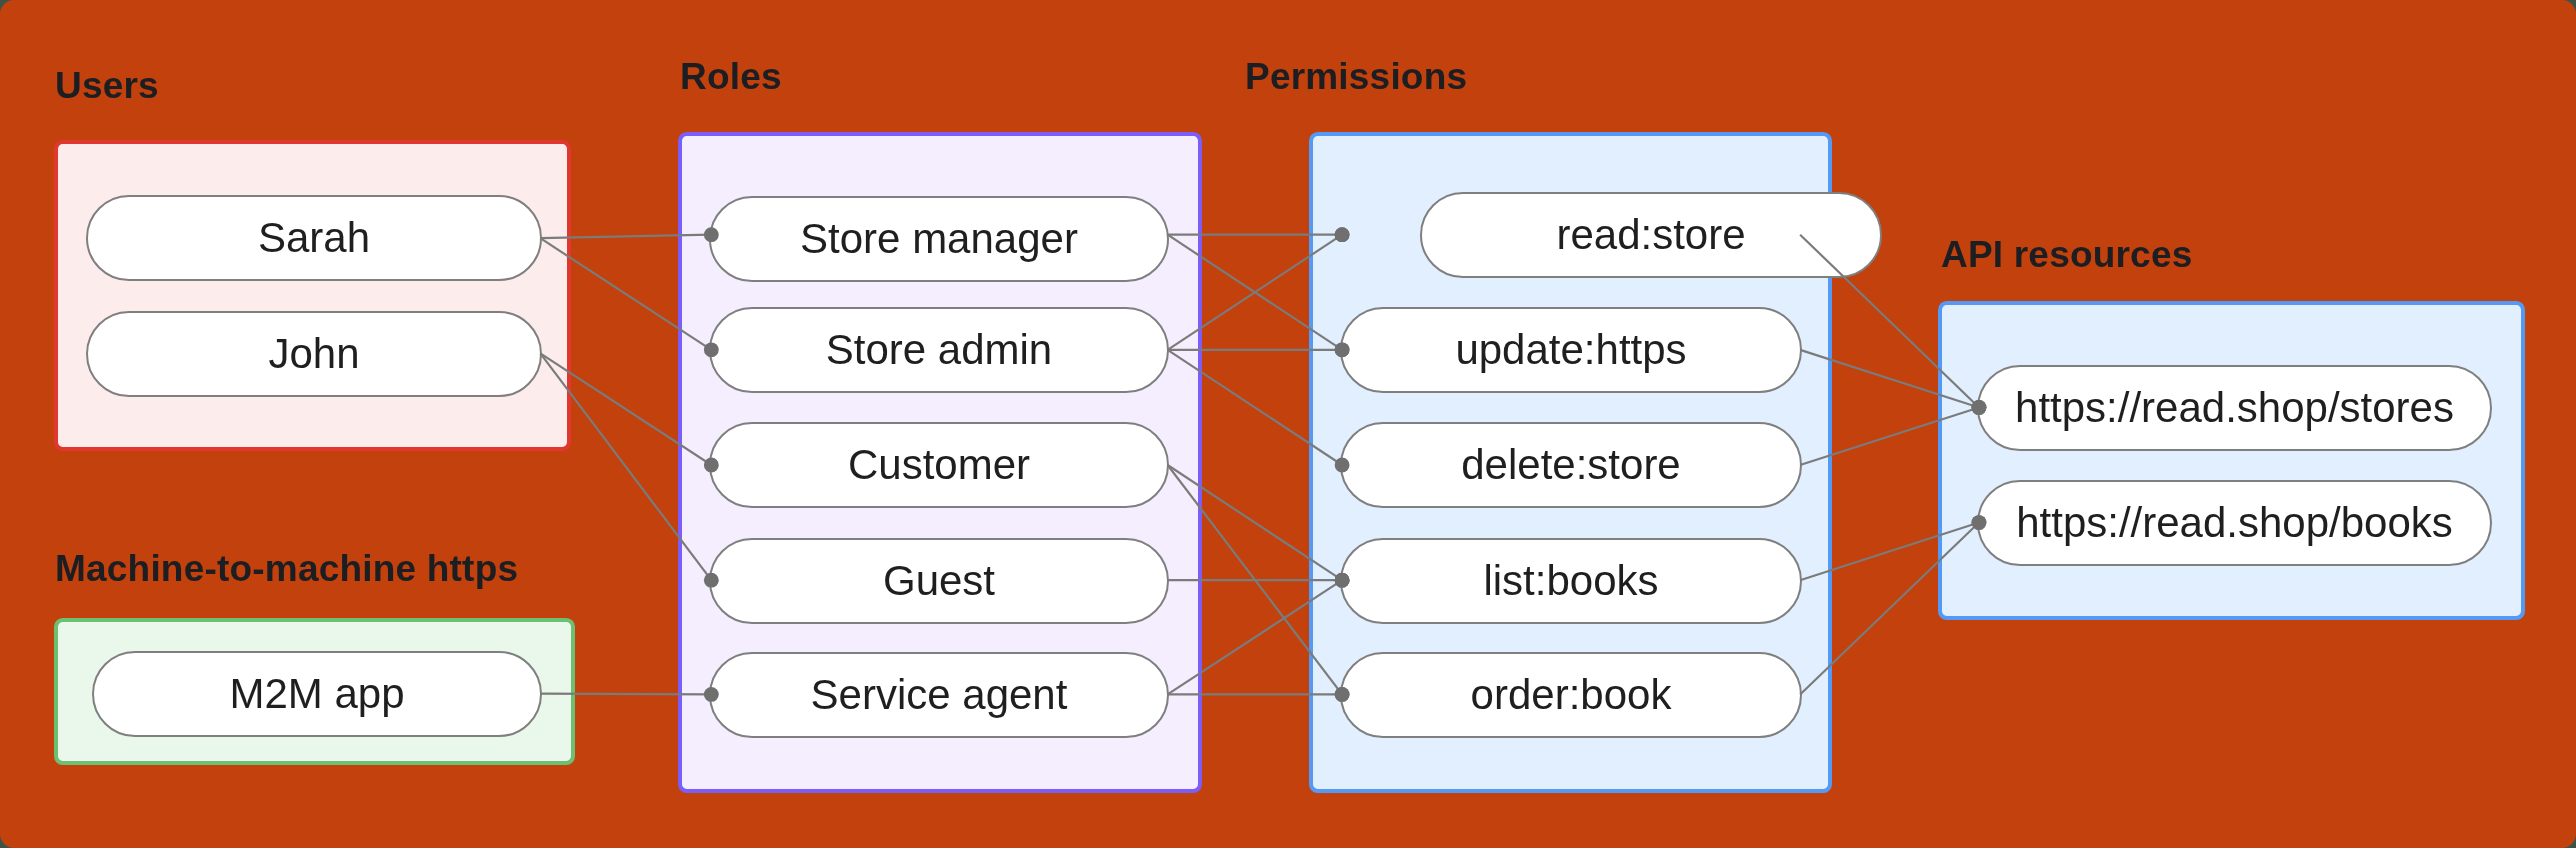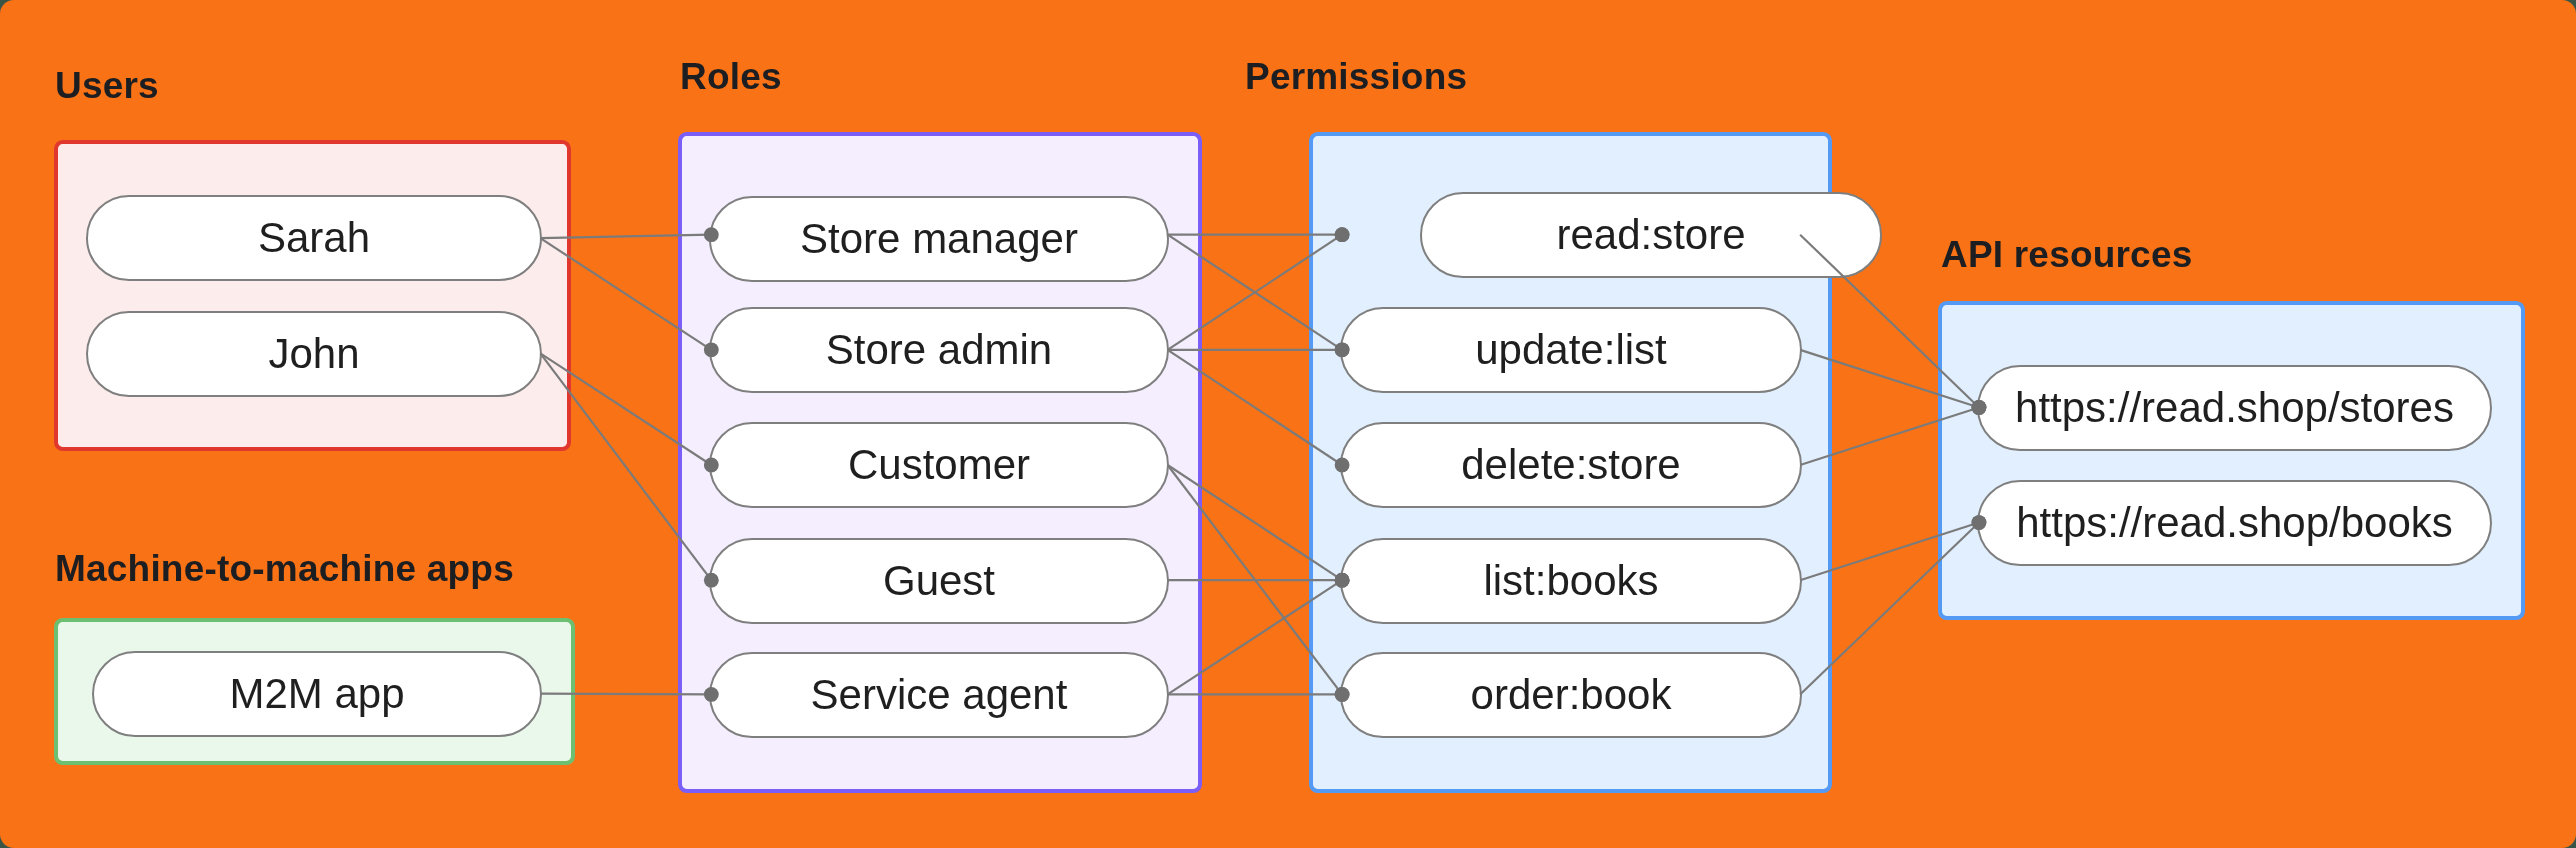--- a/index.html
+++ b/index.html
@@ -8,24 +8,24 @@
   .group-label{position:absolute;font-size:37px;font-weight:700;color:#1c1e22;letter-spacing:0.2px;white-space:nowrap;z-index:1;}
   .group-box{position:absolute;border:4.4px solid #888;border-radius:8.7px;box-sizing:border-box;z-index:1;}
   .pill{position:absolute;height:86px;background:#ffffff;border:2.2px solid #7f7f7f;border-radius:43px;
         box-sizing:border-box;display:flex;align-items:center;justify-content:center;
         font-size:42px;color:#1f1f1f;white-space:nowrap;z-index:2;}
   .layer{position:absolute;left:0;top:0;z-index:5;pointer-events:none;}
 </style>
 </head>
 <body style="background: rgb(58, 84, 70);">
 
-<div class="panel" style="background-color: #f97316;">
+<div class="panel" style="background-color: #c2410c;">
 
   <div class="group-label" style="left: 55px; top: 65px; color: rgb(28, 30, 34);">Users</div>
-  <div class="group-label" style="left: 55px; top: 548px; color: rgb(28, 30, 34);">Machine-to-machine apps</div>
+  <div class="group-label" style="left: 55px; top: 548px; color: rgb(28, 30, 34);">Machine-to-machine https</div>
   <div class="group-label" style="left: 680px; top: 56px; color: rgb(28, 30, 34);">Roles</div>
   <div class="group-label" style="left: 1245px; top: 56px; color: rgb(28, 30, 34);">Permissions</div>
   <div class="group-label" style="left: 1941px; top: 234px; color: rgb(28, 30, 34);">API resources</div>
 
   <div class="group-box" style="left: 54px; top: 140px; width: 517px; height: 311px; border-color: rgb(224, 55, 46); background-color: rgb(252, 237, 236);"></div>
   <div class="group-box" style="left: 54px; top: 618px; width: 521px; height: 147px; border-color: rgb(108, 192, 113); background-color: rgb(234, 247, 235);"></div>
   <div class="group-box" style="left: 678px; top: 132px; width: 524px; height: 661px; border-color: rgb(123, 94, 247); background-color: rgb(244, 238, 254);"></div>
   <div class="group-box" style="left: 1309px; top: 132px; width: 523px; height: 661px; border-color: rgb(84, 154, 245); background-color: rgb(225, 239, 254);"></div>
   <div class="group-box" style="left: 1938px; top: 301px; width: 587px; height: 319px; border-color: rgb(84, 154, 245); background-color: rgb(225, 239, 254);"></div>
 
@@ -34,21 +34,21 @@
 
   <div class="pill" style="left:92px;top:651px;width:450px">M2M app</div>
 
   <div class="pill" style="left:709px;top:196px;width:460px">Store manager</div>
   <div class="pill" style="left:709px;top:307px;width:460px">Store admin</div>
   <div class="pill" style="left:709px;top:422px;width:460px">Customer</div>
   <div class="pill" style="left:709px;top:538px;width:460px">Guest</div>
   <div class="pill" style="left:709px;top:652px;width:460px">Service agent</div>
 
   <div class="pill" style="left:1420px;top:192px;width:462px">read:store</div>
-  <div class="pill" style="left:1340px;top:307px;width:462px">update:list</div>
+  <div class="pill" style="left:1340px;top:307px;width:462px">update:https</div>
   <div class="pill" style="left:1340px;top:538px;width:462px">list:books</div>
   <div class="pill" style="left:1340px;top:422px;width:462px">delete:store</div>
   <div class="pill" style="left:1340px;top:652px;width:462px">order:book</div>
 
   <div class="pill" style="left:1977px;top:365px;width:515px">https://read.shop/stores</div>
   <div class="pill" style="left:1977px;top:480px;width:515px">https://read.shop/books</div>
 
   <svg class="layer" width="2576" height="848" viewBox="0 0 2952 972">
       <line x1="619" y1="273" x2="815" y2="269" stroke="#7b7b7b" stroke-width="2.5"></line>
       <line x1="619" y1="273" x2="815" y2="401" stroke="#7b7b7b" stroke-width="2.5"></line>

